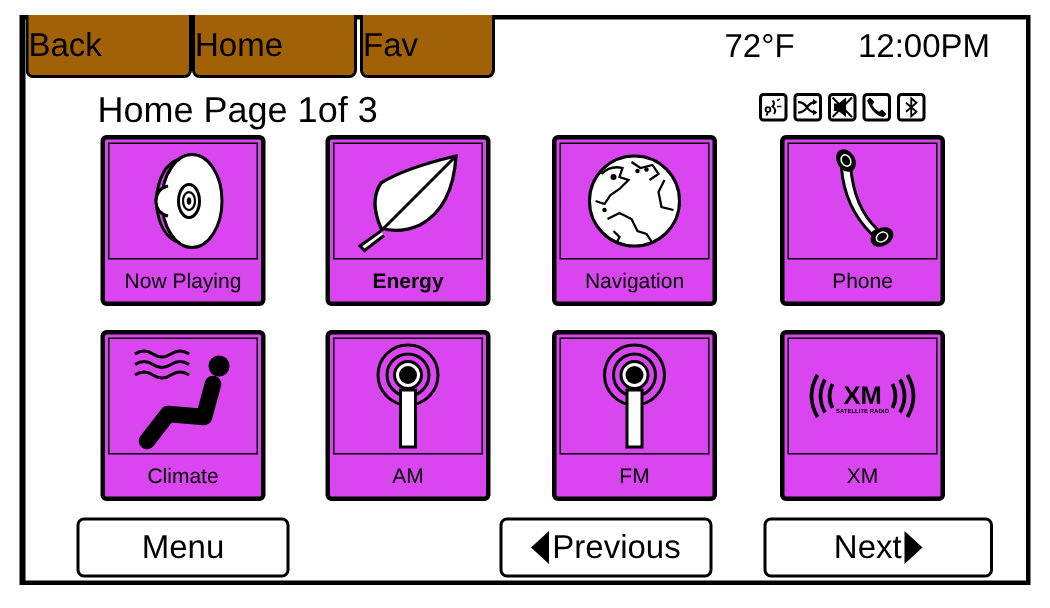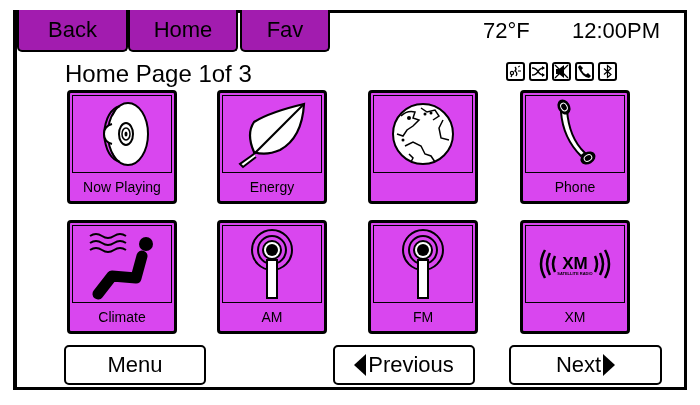--- a/index.html
+++ b/index.html
@@ -2,22 +2,22 @@
 <html><head>
 <meta charset="utf-8">
 <style>
   html, body { margin: 0; padding: 0; background: #ffffff; }
   body { width: 700px; height: 405px; position: relative; overflow: hidden;
          font-family: "Liberation Sans", sans-serif; color: #000; }
   .frame { position: absolute; left: 13px; top: 10px; width: 674px; height: 380px;
            border: 3px solid #000; box-sizing: border-box; border-left-width: 4px; }
   .tab { position: absolute; top: 10px; height: 42px; box-sizing: border-box;
          border: 2px solid #000; border-top: none; border-radius: 0 0 5px 5px;
-         background: #a21caf; font-size: 22px; display: flex; align-items: center;
-         justify-content: center; cursor: pointer; }
+         background: #a16207; font-size: 22px; display: flex; align-items: center;
+         justify-content: flex-start; cursor: pointer; }
   .clock { position: absolute; top: 18px; font-size: 22px; }
   .page-title { position: absolute; left: 65px; top: 60px; font-size: 24px; }
   .status-icons { position: absolute; left: 506px; top: 62px; display: flex; gap: 4px; }
   .status-icon { width: 19px; height: 19px; border: 2px solid #000; border-radius: 3px;
                  box-sizing: border-box; display: flex; align-items: center; justify-content: center; }
   .status-icon svg { width: 15px; height: 15px; }
   .tile { position: absolute; width: 110px; height: 114px; box-sizing: border-box;
           border: 3px solid #000; border-radius: 4px; background: #d946ef; cursor: pointer; }
   .tile .art { position: absolute; left: 2px; top: 2px; right: 2px; height: 78px;
                border: 1px solid #000; box-sizing: border-box; display: flex;
@@ -94,21 +94,21 @@
       <path d="M30 26 Q22 28 22 36 Q22 44 30 46" fill="#fff" stroke="#000" stroke-width="2"></path>
       <ellipse cx="44" cy="36" rx="7" ry="11" fill="none" stroke="#000" stroke-width="2"></ellipse>
       <ellipse cx="44" cy="36" rx="4" ry="6" fill="none" stroke="#000" stroke-width="1.5"></ellipse>
       <ellipse cx="44" cy="36" rx="1.5" ry="2.5" fill="#000"></ellipse>
       <path d="M33 13 L30 18 M30 55 L33 60" stroke="#000" stroke-width="1.5"></path>
     </svg>
   </div>
   <div class="label">Now Playing</div>
 </div>
 
-<div class="tile" style="left:217px;top:90px;">
+<div class="tile" style="left:217px;top:90px;font-weight:bold;">
   <div class="art">
     <svg viewBox="0 0 80 72">
       <path d="M72 6 Q70 40 48 52 Q34 58 22 54 Q14 36 22 24 Q38 14 72 6 Z" fill="#fff" stroke="#000" stroke-width="2.2"></path>
       <path d="M72 6 L20 58" stroke="#000" stroke-width="2"></path>
       <path d="M22 56 L8 66 L11 69 L24 59" fill="#fff" stroke="#000" stroke-width="2"></path>
     </svg>
   </div>
   <div class="label">Energy</div>
 </div>
 
@@ -120,20 +120,21 @@
       <path d="M38 10 L44 14 L52 12 L56 18 L50 22" fill="none" stroke="#000" stroke-width="1.5"></path>
       <path d="M60 22 L56 30 L58 40 L66 42" fill="none" stroke="#000" stroke-width="1.5"></path>
       <path d="M22 48 L30 44 L38 48 L42 56 L48 58 L52 64" fill="none" stroke="#000" stroke-width="1.5"></path>
       <path d="M26 56 L30 60 L28 64" fill="none" stroke="#000" stroke-width="1.5"></path>
       <circle cx="26" cy="20" r="2" fill="#000"></circle>
         <circle cx="42" cy="16" r="1.5" fill="#000"></circle>
       <circle cx="48" cy="15" r="1.5" fill="#000"></circle>
         <circle cx="20" cy="42" r="1.5" fill="#000"></circle>
     </svg>
   </div>
+  <div class="label">Navigation</div>
 </div>
 
 <div class="tile" style="left:520px;top:90px;padding-left:44px;">
   <div class="art">
     <svg viewBox="0 0 80 72">
       <path d="M26 14 Q28 40 46 58 L50 55 Q34 40 32 12 Z" fill="#fff" stroke="#000" stroke-width="2"></path>
       <ellipse cx="29" cy="9" rx="6" ry="8" transform="rotate(-30 29 9)" fill="#000"></ellipse>
       <ellipse cx="29" cy="9" rx="3" ry="4" transform="rotate(-30 29 9)" fill="none" stroke="#fff" stroke-width="1"></ellipse>
       <ellipse cx="53" cy="60" rx="8" ry="6" transform="rotate(-30 53 60)" fill="#000"></ellipse>
       <ellipse cx="53" cy="60" rx="4" ry="3" transform="rotate(-30 53 60)" fill="none" stroke="#fff" stroke-width="1"></ellipse>
@@ -190,21 +191,21 @@
       <path d="M70 22 Q78 36 70 50" fill="none" stroke="#000" stroke-width="2.5"></path>
       <path d="M65 25 Q71 36 65 47" fill="none" stroke="#000" stroke-width="2.5"></path>
       <path d="M60 28 Q64 36 60 44" fill="none" stroke="#000" stroke-width="2.5"></path>
       <text x="40" y="41" text-anchor="middle" font-family="Liberation Sans, sans-serif" font-weight="bold" font-size="17">XM</text>
       <text x="40" y="47" text-anchor="middle" font-family="Liberation Sans, sans-serif" font-weight="bold" font-size="4">SATELLITE RADIO</text>
     </svg>
   </div>
   <div class="label">XM</div>
 </div>
 
-<div class="bottom-btn" style="left:64px;width:142px;">
+<div class="bottom-btn" style="left:51px;width:142px;">
   <span>Menu</span>
 </div>
 <div class="bottom-btn" style="left:333px;width:142px;align-items:center;">
   <span class="tri-left"></span>
   <span>Previous</span>
 </div>
 <div class="bottom-btn" style="left:509px;width:153px;">
   <span>Next</span>
   <span class="tri-right"></span>
 </div>

